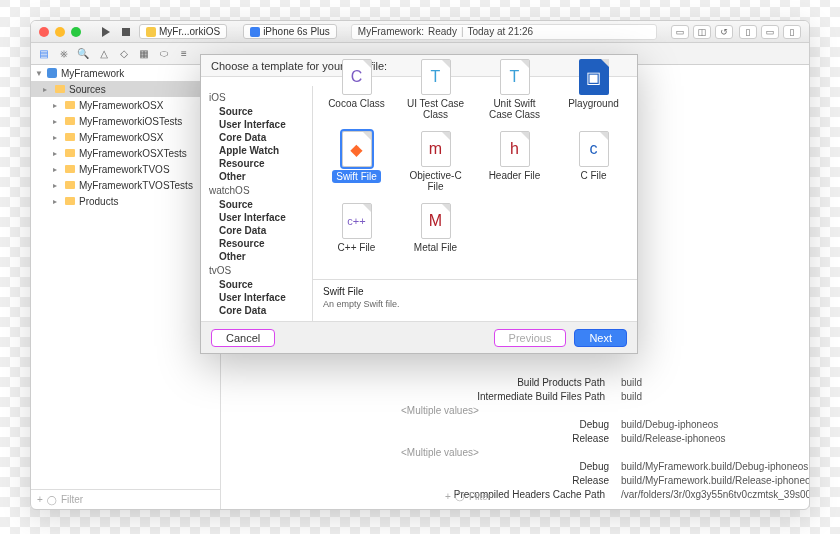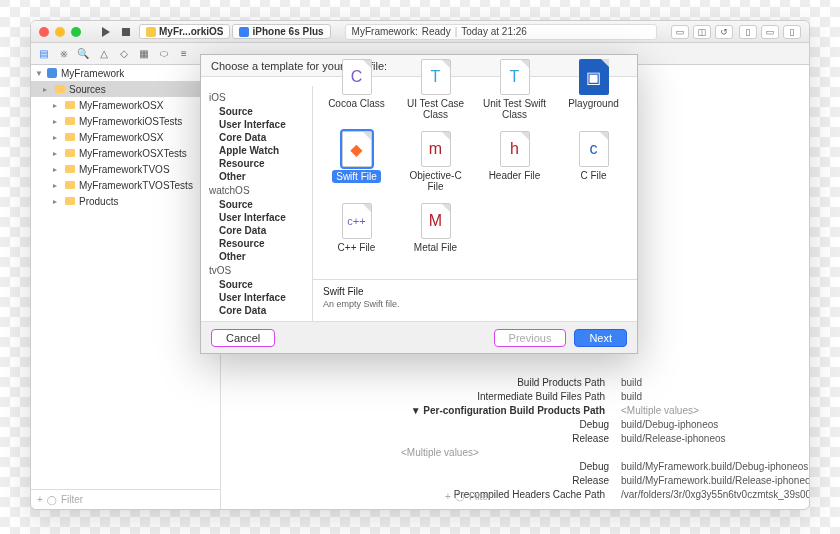--- a/index.html
+++ b/index.html
@@ -3,21 +3,21 @@
 <meta charset="utf-8">
 <style>
 * { box-sizing: border-box; margin: 0; padding: 0; font-family: -apple-system, "Helvetica Neue", Arial, sans-serif; }
 body { background: repeating-conic-gradient(#eee 0% 25%, #fff 0% 50%) 50% / 20px 20px; width: 840px; height: 534px; position: relative; }
 .window { position: absolute; left: 30px; top: 20px; width: 780px; height: 490px; background: #fff; border: 1px solid #ccc; border-radius: 6px; box-shadow: 0 8px 30px rgba(0,0,0,0.15); overflow: hidden; display: flex; flex-direction: column; }
 .titlebar { height: 22px; background: linear-gradient(#f7f7f7,#e8e8e8); border-bottom: 1px solid #d0d0d0; display: flex; align-items: center; padding: 0 8px; gap: 6px; font-size: 10px; color: #333; }
 .tlight { width: 10px; height: 10px; border-radius: 50%; }
 .tl-close { background: #ff5f57; } .tl-min { background: #ffbd2e; } .tl-max { background: #28c940; }
 .tb-btn { width: 14px; height: 14px; display: inline-flex; align-items: center; justify-content: center; color: #666; }
 .tb-sep { width: 6px; }
-.scheme { display: flex; gap: 2px; align-items: center; font-weight: bold; }
+.scheme { display: flex; gap: 16px; align-items: center; }
 .scheme-seg { background: #fff; border: 1px solid #ccc; border-radius: 3px; padding: 1px 6px; font-size: 10px; display: flex; align-items: center; gap: 3px; }
 .status-cap { flex: 1; background: #fff; border: 1px solid #ddd; border-radius: 3px; height: 16px; margin: 0 8px; display: flex; align-items: center; padding: 0 6px; font-size: 10px; color: #444; gap: 4px; }
 .icon-yellow { width: 10px; height: 10px; background: #f7c948; border-radius: 2px; }
 .icon-blue { width: 10px; height: 10px; background: #3b82f6; border-radius: 2px; }
 .right-tb { display: flex; gap: 4px; }
 .seg-btn { border: 1px solid #ccc; background: #fff; width: 18px; height: 14px; border-radius: 3px; font-size: 9px; display: flex; align-items: center; justify-content: center; color: #666; }
 .toolbar2 { height: 22px; border-bottom: 1px solid #d0d0d0; display: flex; align-items: center; padding: 0 6px; gap: 6px; font-size: 10px; color: #666; background: #f3f3f3; }
 .content { flex: 1; display: flex; min-height: 0; }
 .nav { width: 190px; border-right: 1px solid #ddd; display: flex; flex-direction: column; font-size: 10px; }
 .nav .row { display: flex; align-items: center; height: 16px; padding: 0 4px; gap: 4px; color: #333; }
@@ -191,21 +191,20 @@
         <div id="settings-rows">
             <div class="srow">
               <div class="lbl">Build Products Path</div>
               <div class="val">build</div>
             </div>
             <div class="srow">
               <div class="lbl">Intermediate Build Files Path</div>
               <div class="val">build</div>
             </div>
             <div class="srow">
-              <div class="lbl grp">▼ Per-configuration Build Products Path</div>
               <div class="val" style="color: rgb(153, 153, 153);">&lt;Multiple values&gt;</div>
             </div>
             <div class="srow">
               <div class="lbl" style="padding-right: 12px; width: 220px; padding-left: 0px; text-align: right;">Debug</div>
               <div class="val">build/Debug-iphoneos</div>
             </div>
             <div class="srow">
               <div class="lbl" style="padding-right: 12px; width: 220px; padding-left: 0px; text-align: right;">Release</div>
               <div class="val">build/Release-iphoneos</div>
             </div>
@@ -264,21 +263,21 @@
           <div class="tpl">
             <div class="ic" style="color: rgb(124, 92, 196);">C</div>
             <div class="lab">Cocoa Class</div>
           </div>
           <div class="tpl">
             <div class="ic" style="color: rgb(58, 160, 216);">T</div>
             <div class="lab">UI Test Case Class</div>
           </div>
           <div class="tpl">
             <div class="ic" style="color: rgb(58, 160, 216);">T</div>
-            <div class="lab">Unit Test Swift Class</div>
+            <div class="lab">Unit Swift Case Class</div>
           </div>
           <div class="tpl">
             <div class="ic" style="color: rgb(255, 255, 255); background: rgb(31, 95, 191); border: none;">▣</div>
             <div class="lab">Playground</div>
           </div>
           <div class="tpl sel">
             <div class="ic" style="color: rgb(255, 106, 43);">◆</div>
             <div class="lab">Swift File</div>
           </div>
           <div class="tpl">

